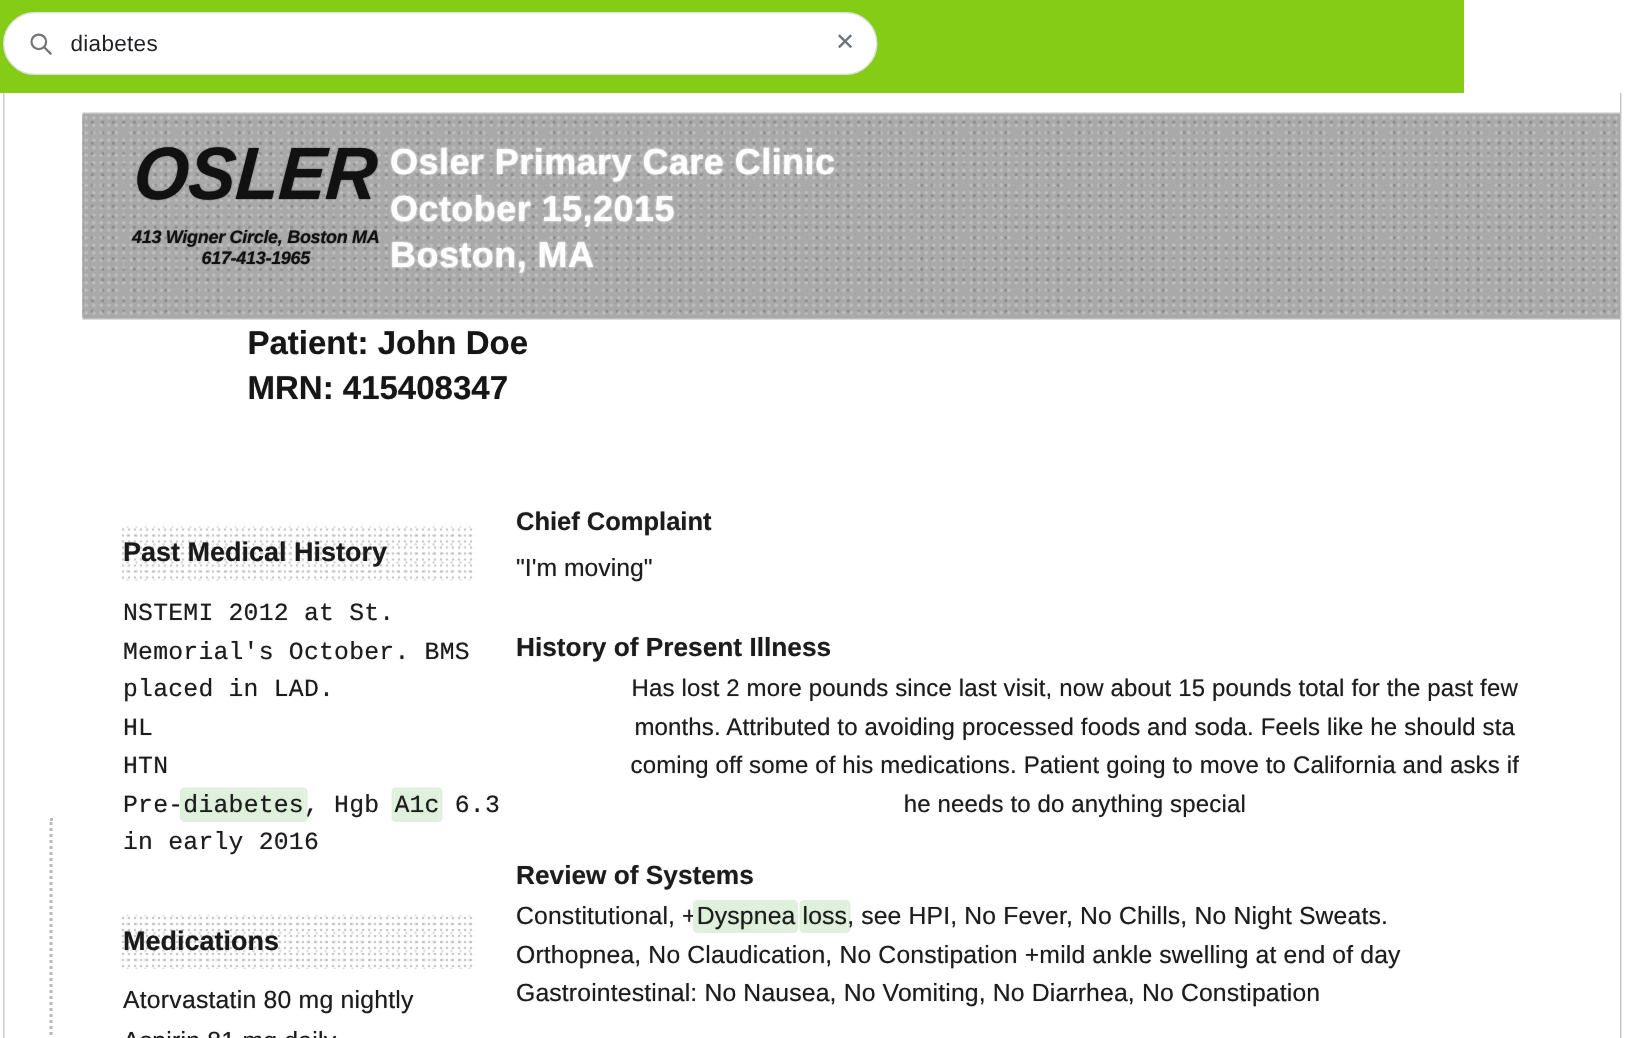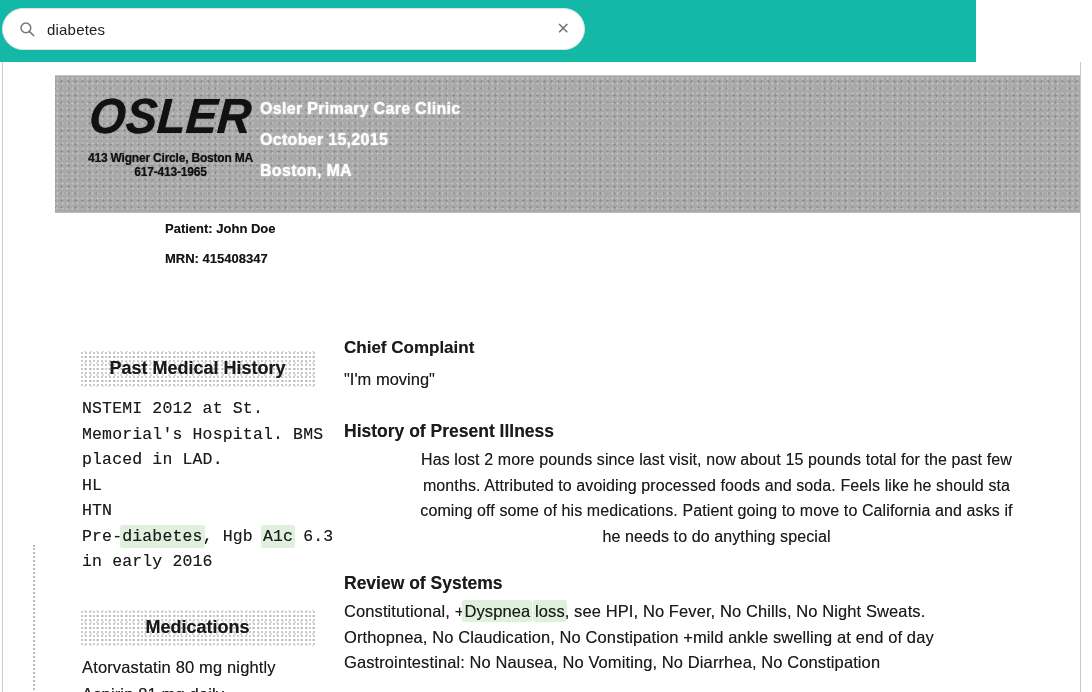--- a/index.html
+++ b/index.html
@@ -1,18 +1,18 @@
 <!DOCTYPE html>
 <html style="--hl: #dff0dd;"><head>
 <meta charset="utf-8">
 <style>
   * { margin:0; padding:0; box-sizing:border-box; }
   html,body { width:1092px; height:692px; overflow:hidden; background:#fff;
               font-family:"Liberation Sans", sans-serif; }
-  .stage { position:relative; width:976px; height:692px; background:#14b8a6; }
+  .stage { position:relative; width:976px; height:692px; background:#84cc16; }
 
   
   .search-bar { position:absolute; left:2px; top:8px; width:583px; height:42px;
     background:#fff; border:1px solid #dfe1e5; border-radius:21px;
     display:flex; align-items:center; }
   .search-icon { margin-left:15px; width:18px; height:18px; flex:0 0 auto; }
   .search-text { margin-left:11px; font-size:15px; color:#202124; letter-spacing:.2px; }
   .clear-btn { position:absolute; right:14px; top:50%; transform:translateY(-50%);
     font-size:16px; color:#70757a; line-height:1; cursor:pointer; font-weight:400; }
 
@@ -31,35 +31,35 @@
       radial-gradient(rgba(255,255,255,.22) 1px, transparent 1.3px),
       radial-gradient(rgba(0,0,0,.16) 1px, transparent 1.3px);
     background-size:5px 5px, 7px 7px;
     background-position:0 0, 3px 2px;
     box-shadow:0 1px 0 rgba(120,120,120,.5), 0 -1px 0 rgba(120,120,120,.45); }
   .logo-block { position:absolute; left:8px; top:14px; width:215px; text-align:center; color:#111; }
   .logo-text { font-size:47px; font-weight:900; font-style:italic; letter-spacing:0;
     transform:skewX(-4deg) scaleY(1.05); line-height:1.1;
     text-shadow:0 0 1px rgba(0,0,0,.8); }
   .logo-addr, .logo-phone { font-size:12px; font-weight:700; letter-spacing:-.2px;
-    text-shadow:0 0 1px rgba(0,0,0,.6); }
+    text-shadow:0 0 1px rgba(0,0,0,.6);font-style:italic; }
   .logo-addr { margin-top:9px; }
   .banner-text { position:absolute; left:205px; top:17px; color:#fdfdfd;
-    font-size:16px; font-weight:700; line-height:31px; letter-spacing:.3px;
+    font-size:24px; font-weight:700; line-height:31px; letter-spacing:.3px;
     text-shadow:0 0 1.2px rgba(255,255,255,.9), 0 0 2px rgba(255,255,255,.4); }
 
   
-  .patient { position:absolute; left:165px; top:152px; font-size:13px; font-weight:700;
+  .patient { position:absolute; left:165px; top:152px; font-size:22px; font-weight:700;
     line-height:30px; color:#161616; }
 
   
   .speckle { width:237px; padding:7px 4px 8px 2px;
     background-image:radial-gradient(rgba(150,150,150,.5) .8px, transparent 1.1px),
                      radial-gradient(rgba(170,170,170,.4) .7px, transparent 1px);
-    background-size:4px 4px, 6px 6px; background-position:0 0, 2px 3px;text-align:center; }
+    background-size:4px 4px, 6px 6px; background-position:0 0, 2px 3px; }
   .sec-title { font-size:18px; font-weight:700; color:#1a1a1a; letter-spacing:0; }
 
   
   .pmh-title { position:absolute; left:80px; top:289px; }
   .pmh-body  { position:absolute; left:82px; top:334px; width:250px;
     font-size:16.5px; line-height:25.5px; letter-spacing:.15px;font-family:Liberation Mono, monospace; }
   .meds-title{ position:absolute; left:80px; top:548px; }
   .meds-body { position:absolute; left:82px; top:592px; width:250px;
     font-size:16.5px; line-height:27px; letter-spacing:.15px; }
 
@@ -115,21 +115,21 @@
     <div class="patient doc-text">
       <div>Patient: John Doe</div>
       <div>MRN: 415408347</div>
     </div>
 
     <div class="pmh-title speckle">
       <span class="sec-title doc-text">Past Medical History</span>
     </div>
     <div class="pmh-body doc-text">
         <div class="tline"><span>NSTEMI 2012 at St.</span></div>
-        <div class="tline"><span>Memorial's Hospital. BMS</span></div>
+        <div class="tline"><span>Memorial's October. BMS</span></div>
         <div class="tline"><span>placed in LAD.</span></div>
         <div class="tline"><span>HL</span></div>
         <div class="tline"><span>HTN</span></div>
         <div class="tline"><span>Pre-</span><span class="hl">diabetes</span><span>, Hgb </span><span class="hl">A1c</span><span> 6.3</span></div>
         <div class="tline"><span>in early 2016</span></div>
       </div>
 
     <div class="meds-title speckle">
       <span class="sec-title doc-text">Medications</span>
     </div>

